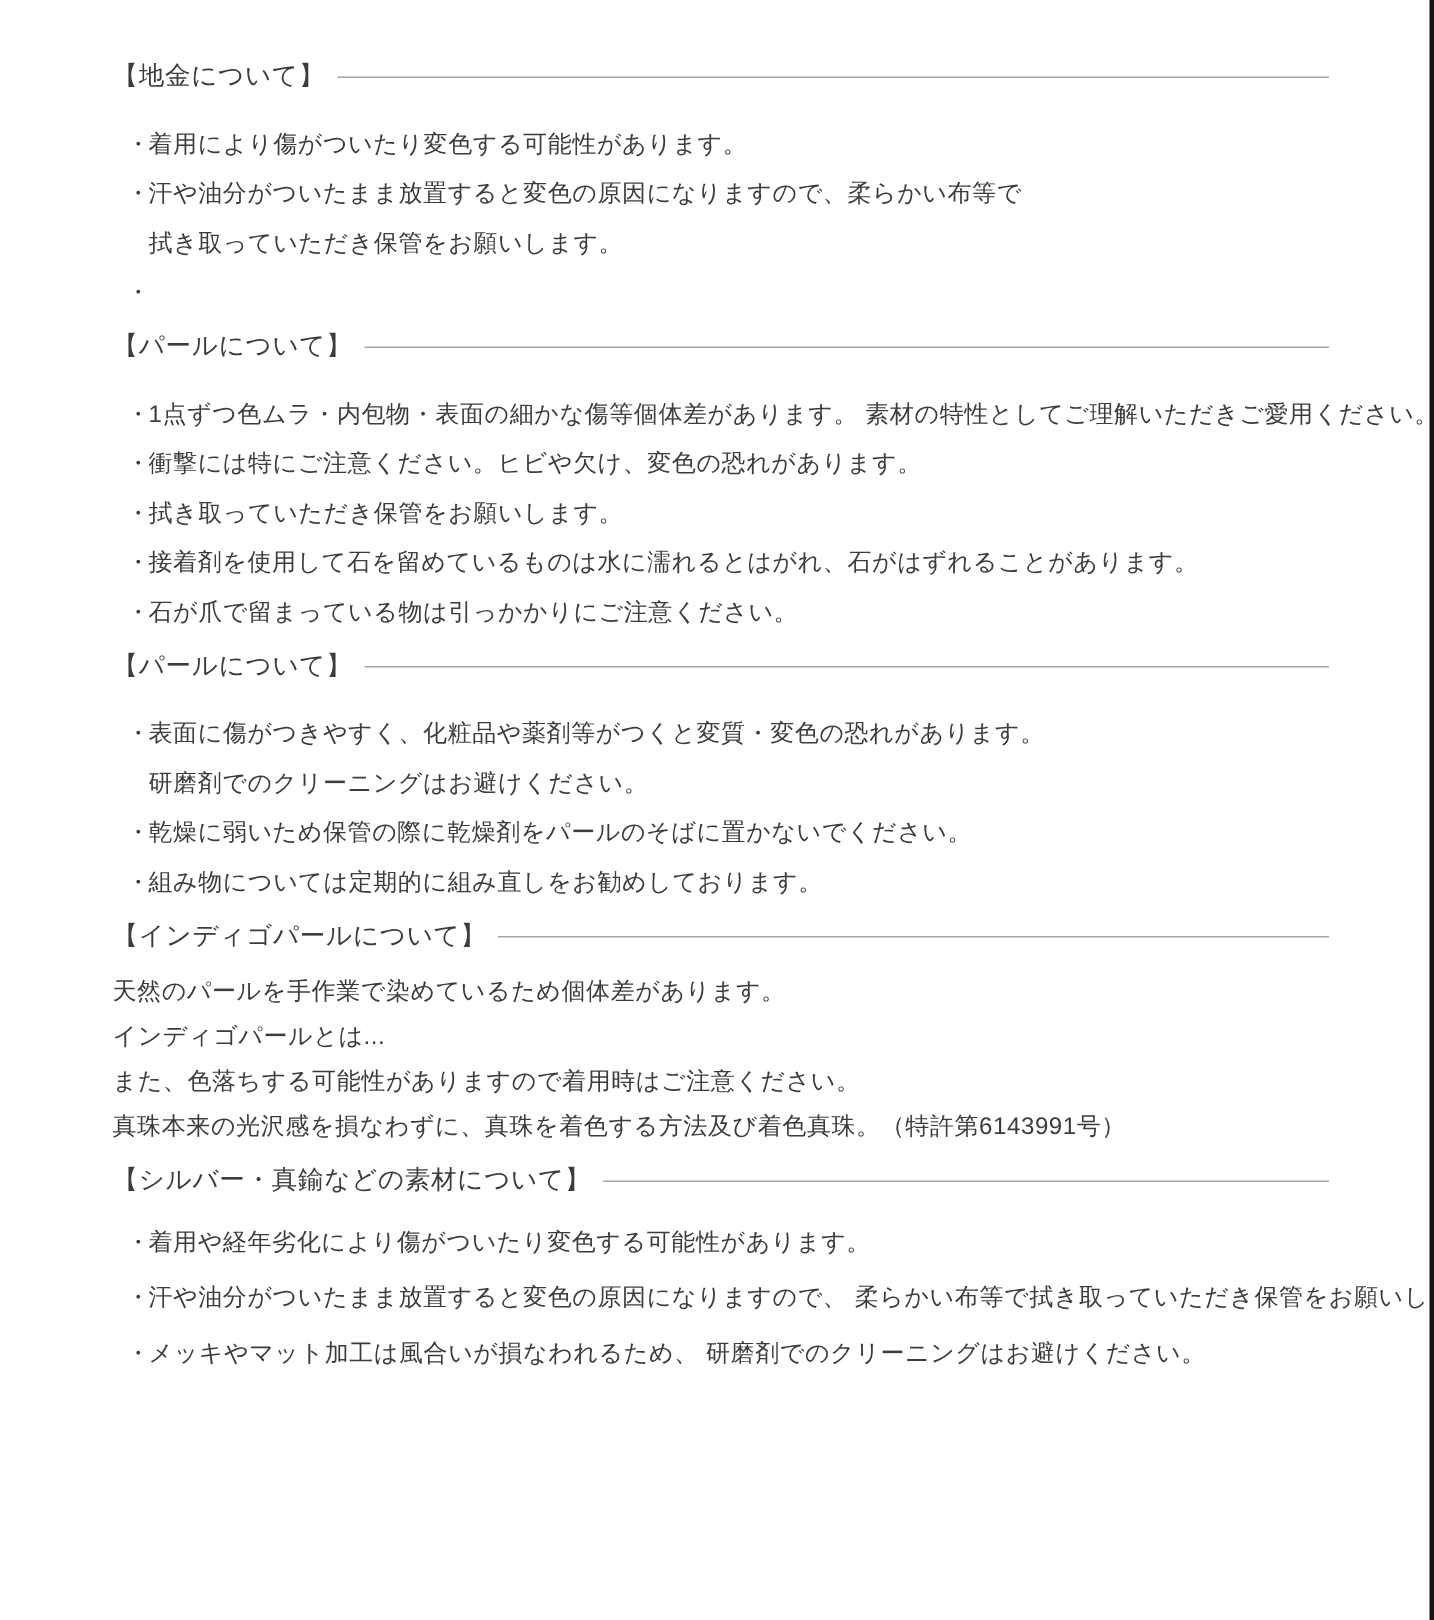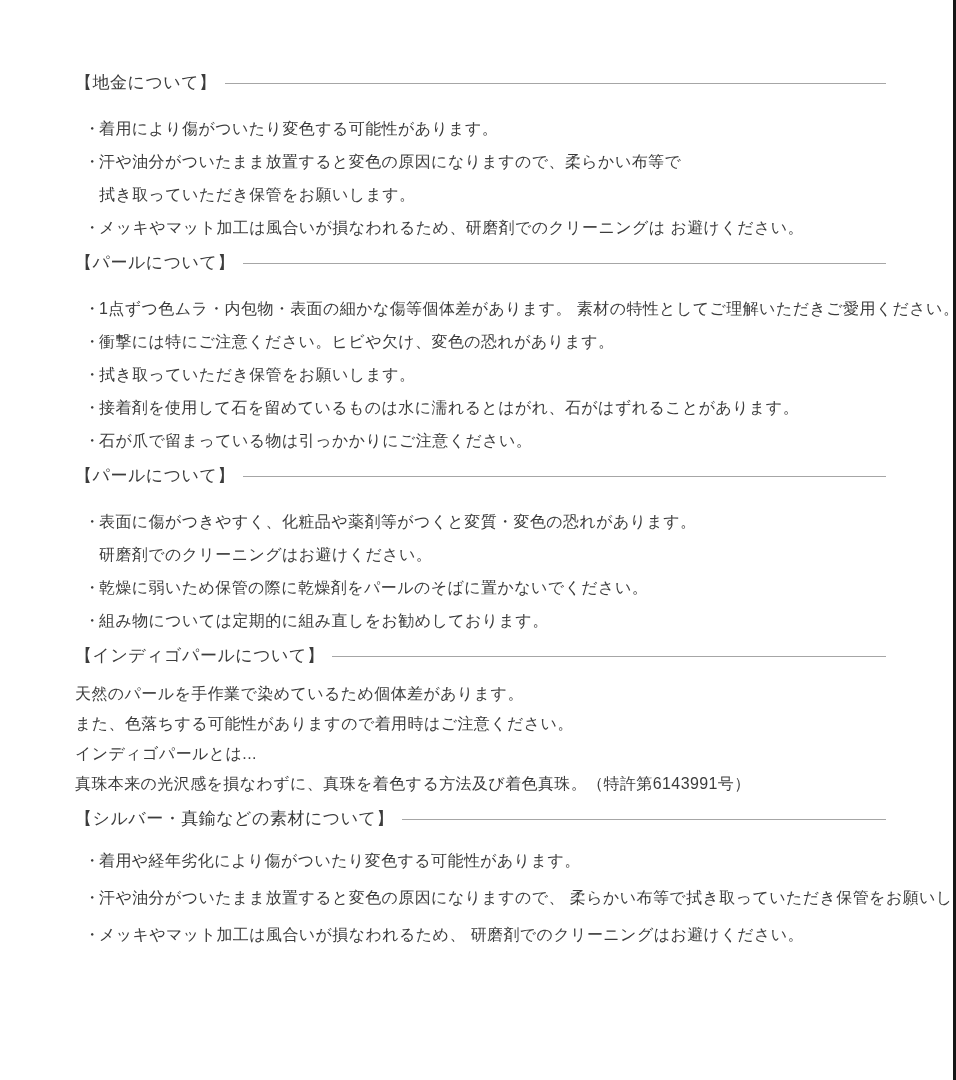--- a/index.html
+++ b/index.html
@@ -7,21 +7,21 @@
     width: 956px;
     height: 1080px;
     position: relative;
     overflow: hidden;
     background: var(--bg, #ffffff);
     font-family: "Liberation Sans", "DejaVu Sans", sans-serif;
     color: var(--fg, #3c3c3c);
   }
   .doc {
     position: absolute;
-    top: 72px;
+    top: 40px;
     left: 75px;
     right: 70px;
   }
   .section { margin-bottom: 14px; }
   .title-row {
     display: flex;
     align-items: center;
     margin-bottom: 26px;
   }
   .title {
@@ -84,21 +84,20 @@
     <div class="line">
       <span class="marker">・</span>
       <span>汗や油分がついたまま放置すると変色の原因になりますので、柔らかい布等で</span>
     </div>
     <div class="line">
       <span class="marker"></span>
       <span>拭き取っていただき保管をお願いします。</span>
     </div>
     <div class="line">
       <span class="marker">・</span>
-      <span>メッキやマット加工は風合いが損なわれるため、研磨剤でのクリーニングは お避けください。</span>
     </div>
   </section>
 
   <section class="section">
     <div class="title-row">
       <span class="title">【パールについて】</span>
       <span class="rule"></span>
     </div>
     <div class="line">
       <span class="marker">・</span>
@@ -147,24 +146,24 @@
 
   <section class="section section-indigo">
     <div class="title-row">
       <span class="title">【インディゴパールについて】</span>
       <span class="rule"></span>
     </div>
     <div class="line">
       <span>天然のパールを手作業で染めているため個体差があります。</span>
     </div>
     <div class="line">
-      <span>また、色落ちする可能性がありますので着用時はご注意ください。</span>
+      <span>インディゴパールとは...</span>
     </div>
     <div class="line">
-      <span>インディゴパールとは...</span>
+      <span>また、色落ちする可能性がありますので着用時はご注意ください。</span>
     </div>
     <div class="line">
       <span>真珠本来の光沢感を損なわずに、真珠を着色する方法及び着色真珠。（特許第6143991号）</span>
     </div>
   </section>
 
   <section class="section section-silver">
     <div class="title-row">
       <span class="title">【シルバー・真鍮などの素材について】</span>
       <span class="rule"></span>

